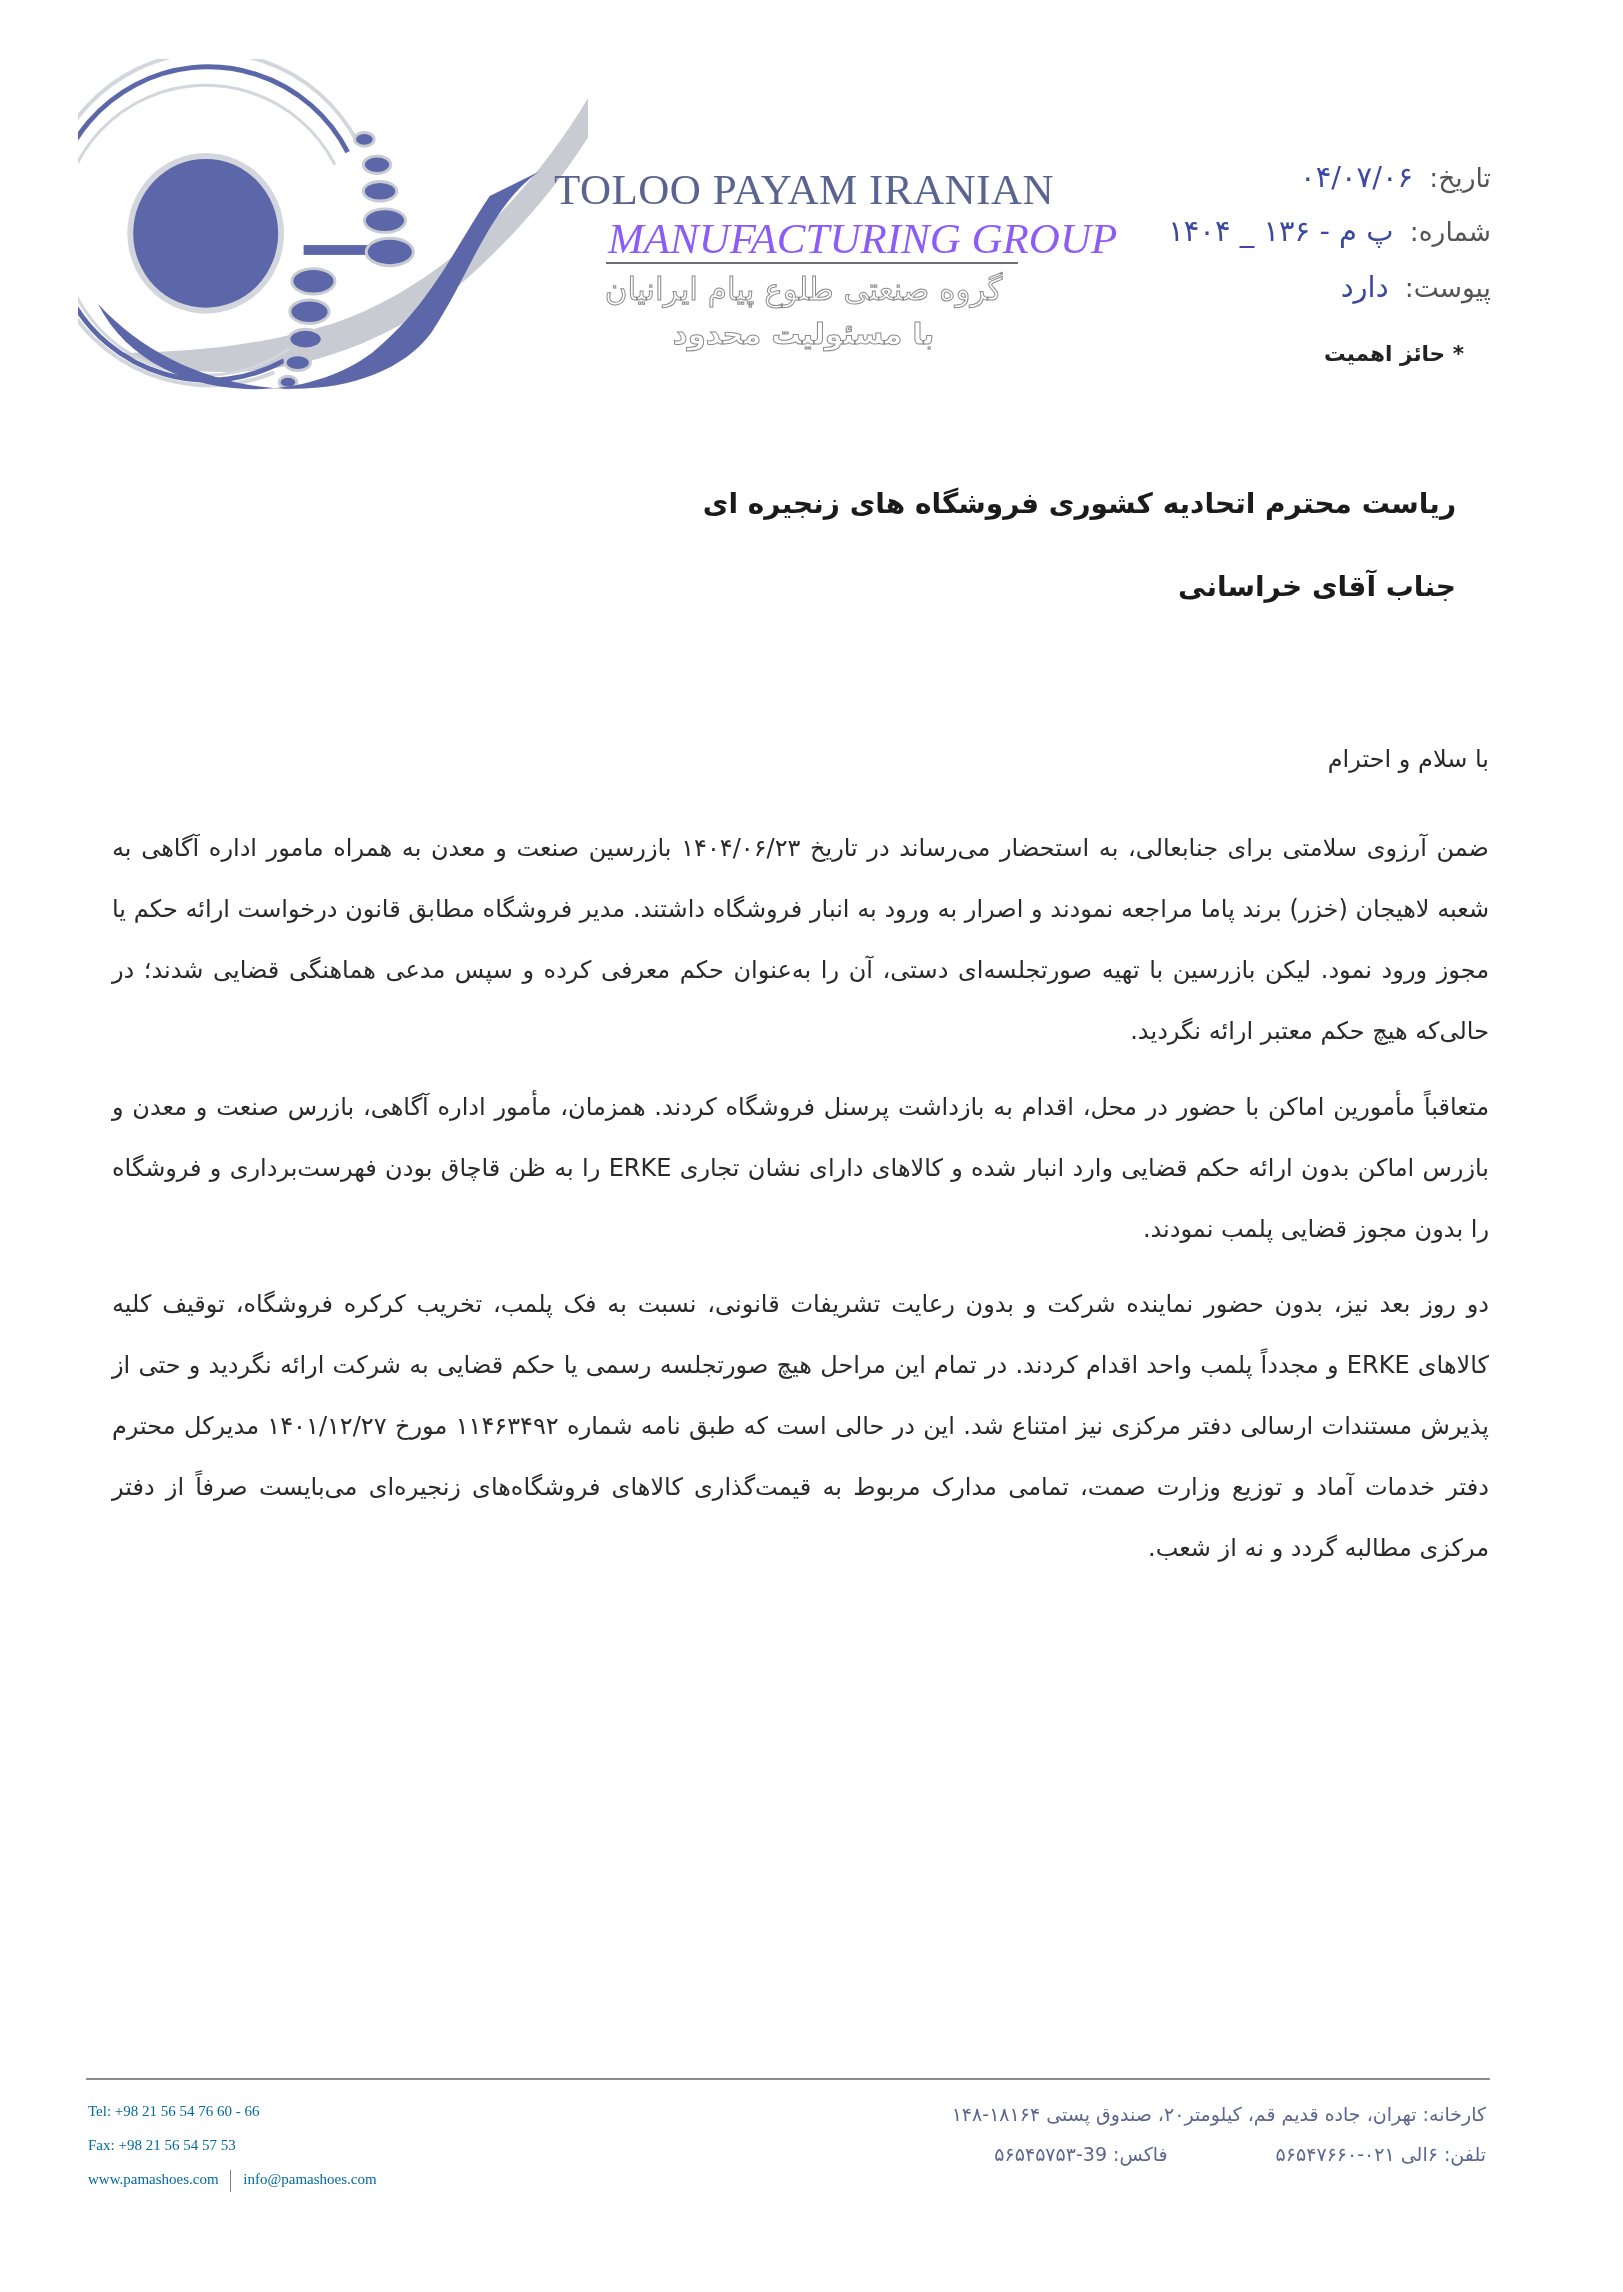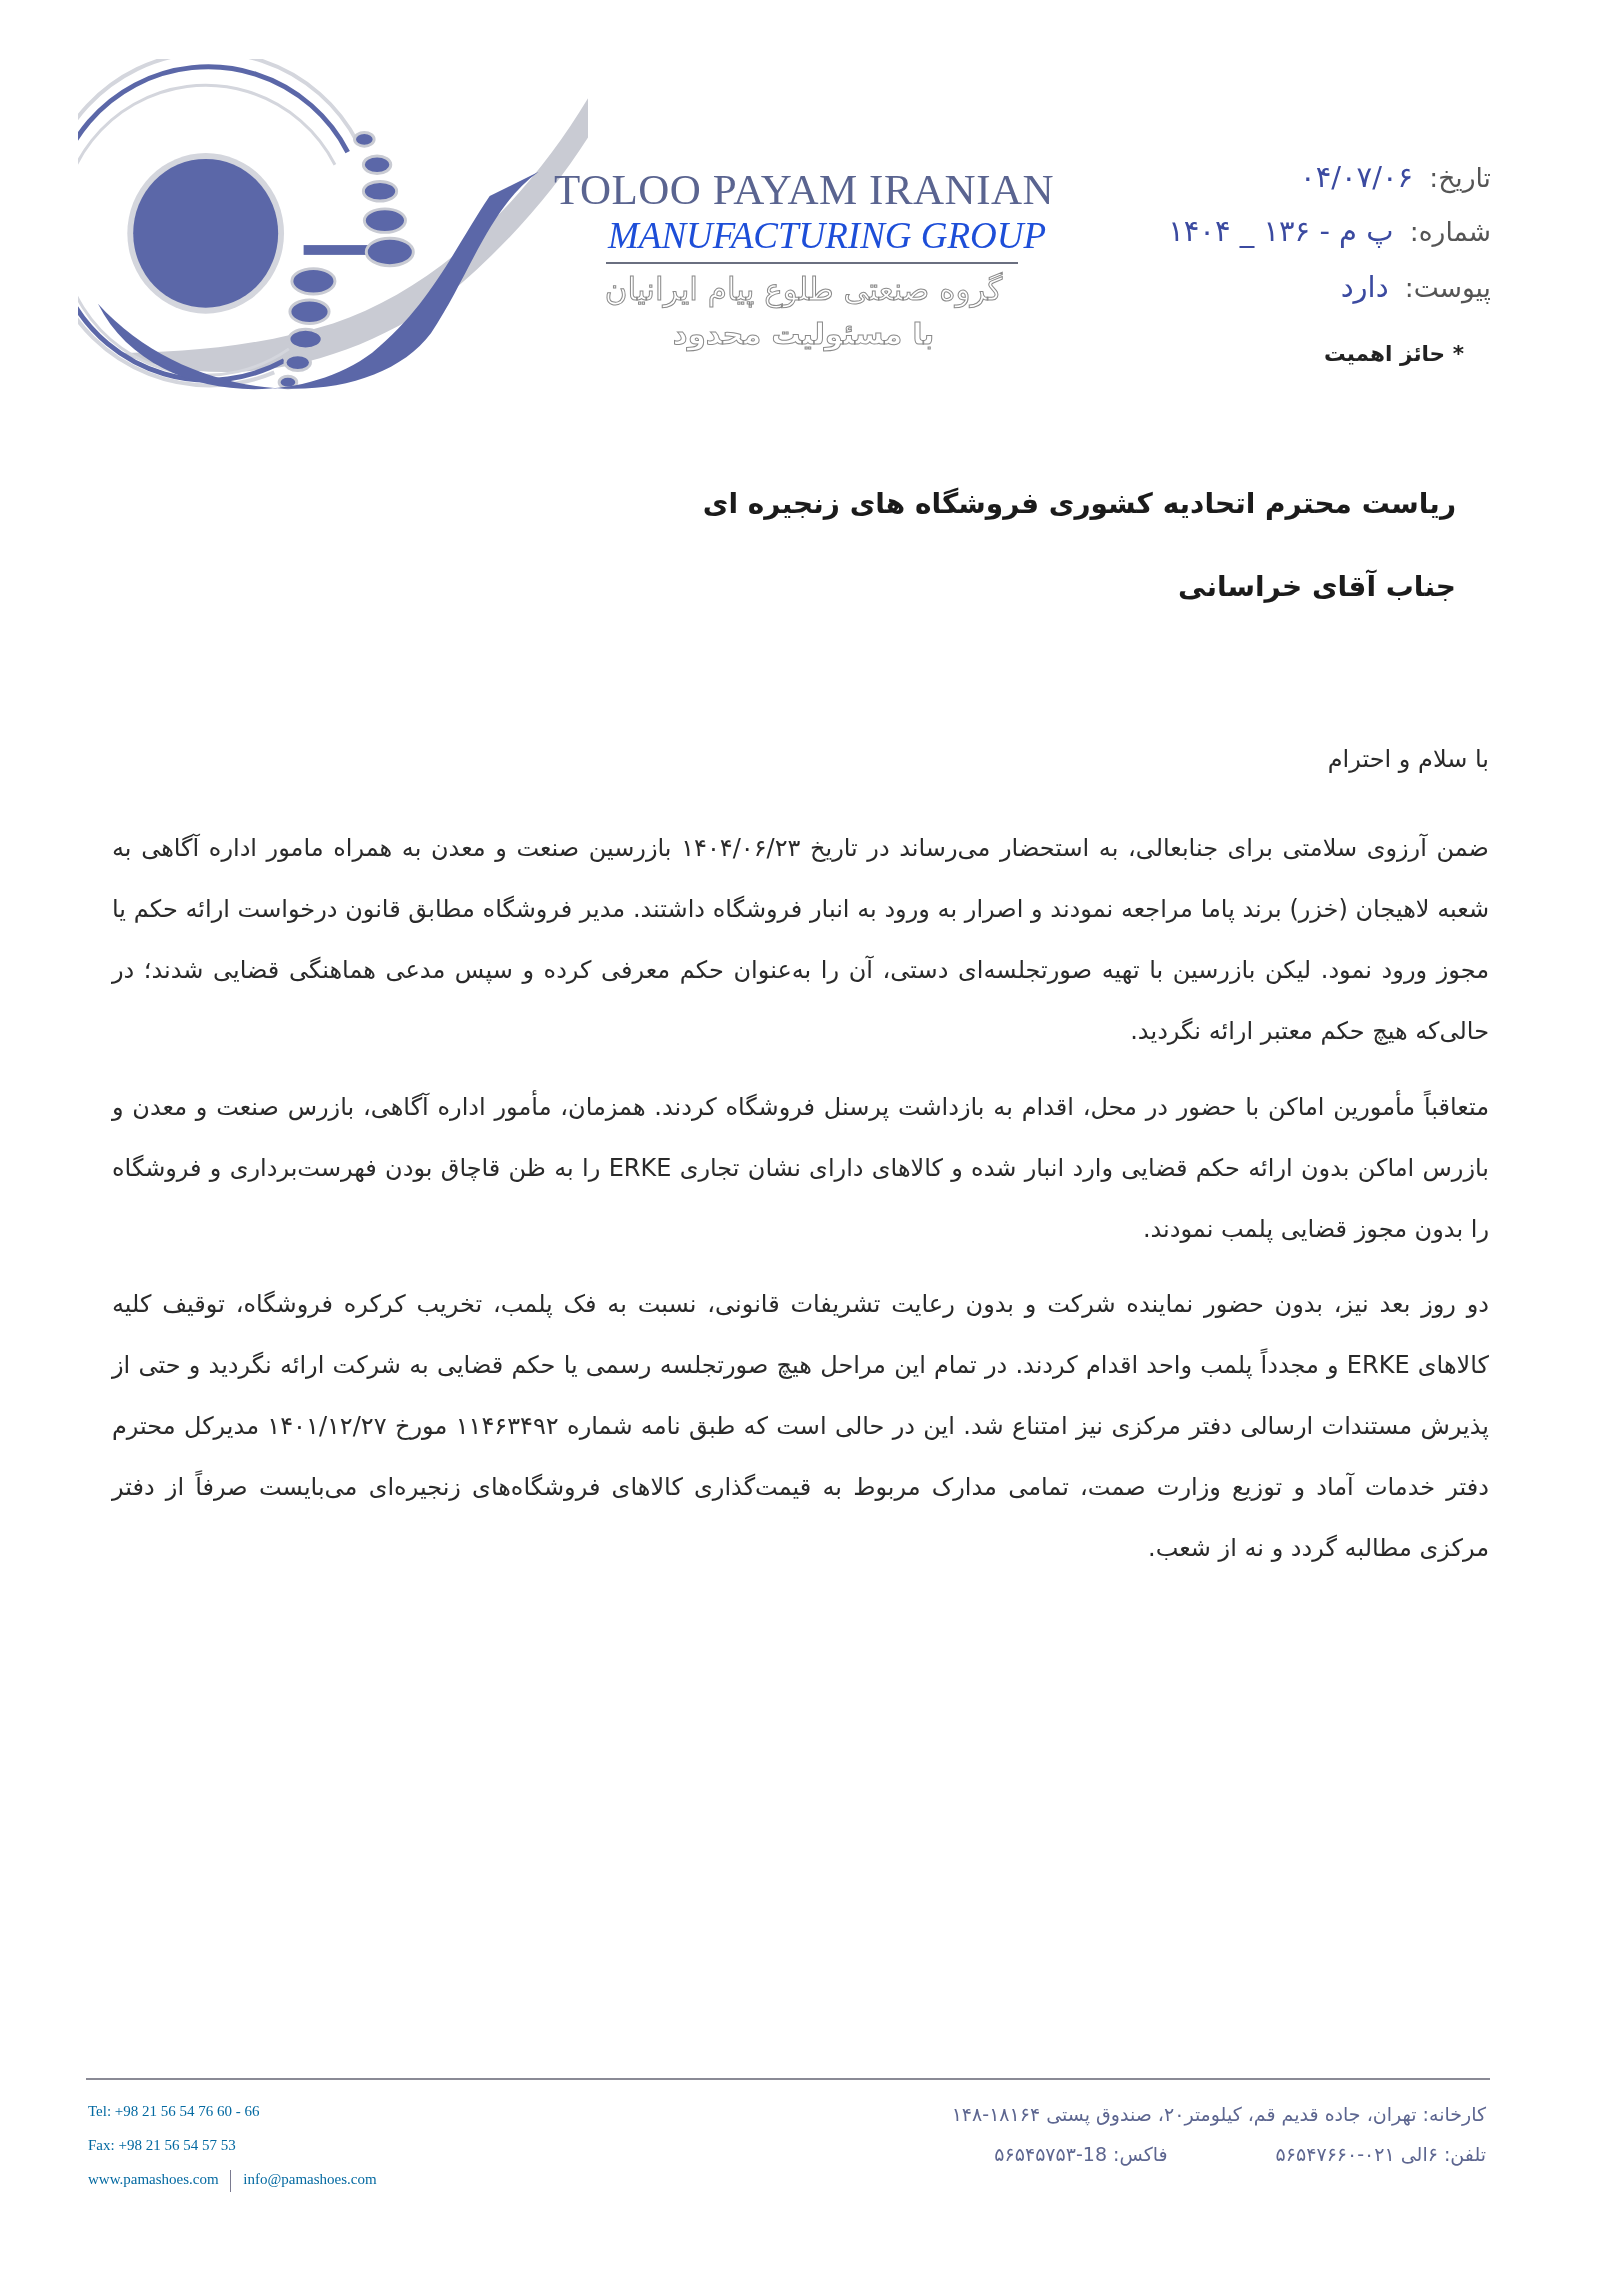--- a/index.html
+++ b/index.html
@@ -1,21 +1,21 @@
 <!DOCTYPE html>
 <html><head>
 <meta charset="utf-8">
 <style>
   html, body { margin:0; padding:0; background:#ffffff; }
   body { width:1623px; height:2293px; position:relative; overflow:hidden; font-family:"DejaVu Sans", sans-serif; color:#222; }
   .abs { position:absolute; }
   
   #logo { left:78px; top:59px; width:510px; height:333px; }
   .brand-en { left:554px; top:165px; font-family:"Liberation Serif", serif; font-size:43px; color:#5a6490; letter-spacing:0.5px; white-space:nowrap; }
-  .brand-sub { left:608px; top:214px; font-family:"Liberation Serif", serif; font-style:italic; font-size:37px; color:#1d4ed8; white-space:nowrap; }
+  .brand-sub { left:608px; top:214px; font-family:"Liberation Serif", serif; font-style:italic; font-size:43px; color:#8b5cf6; white-space:nowrap; }
   .brand-line { left:606px; top:262px; width:412px; height:2px; background:#6a6f80; }
   .brand-fa { left:588px; top:271px; width:431px; text-align:center; direction:rtl; font-family:"DejaVu Sans", sans-serif; font-size:31px; color:#ffffff; -webkit-text-stroke:1px #8a8a8a; white-space:nowrap; font-weight:normal; }
   .brand-fa2 { left:588px; top:317px; width:431px; text-align:center; direction:rtl; font-family:"DejaVu Sans", sans-serif; font-size:29px; color:#ffffff; -webkit-text-stroke:1px #8a8a8a; white-space:nowrap; font-weight:bold; }
 
   
   .meta { direction:rtl; right:132px; font-size:26.5px; color:#555; white-space:nowrap;text-align:right; }
   .meta .lbl { color:#555; }
   .meta .val { color:#3b4aa0; font-size:29px; margin-right:7.8px; font-family:"DejaVu Sans", sans-serif; }
   #meta-date { top:160px; }
   #meta-number { top:214px; }
@@ -110,15 +110,15 @@
 </div>
 
 <div class="abs footer-line"></div>
 <div class="abs foot-en" id="foot-tel">Tel: +98 21 56 54 76 60 - 66</div>
 <div class="abs foot-en" id="foot-fax">Fax: +98 21 56 54 57 53</div>
 <div class="abs foot-en" id="foot-web">
   <span>www.pamashoes.com</span><span class="foot-sep"></span><span>info@pamashoes.com</span>
 </div>
 <div class="abs foot-fa" id="foot-addr">کارخانه: تهران، جاده قدیم قم، کیلومتر۲۰، صندوق پستی ۱۸۱۶۴-۱۴۸</div>
 <div class="abs foot-fa" id="foot-phone">
-  <span>تلفن: ۶الی ۰۲۱-۵۶۵۴۷۶۶۰</span><span class="gap"></span><span>فاکس: 18-۵۶۵۴۵۷۵۳</span>
+  <span>تلفن: ۶الی ۰۲۱-۵۶۵۴۷۶۶۰</span><span class="gap"></span><span>فاکس: 39-۵۶۵۴۵۷۵۳</span>
 </div>
 
 
 </body></html>

